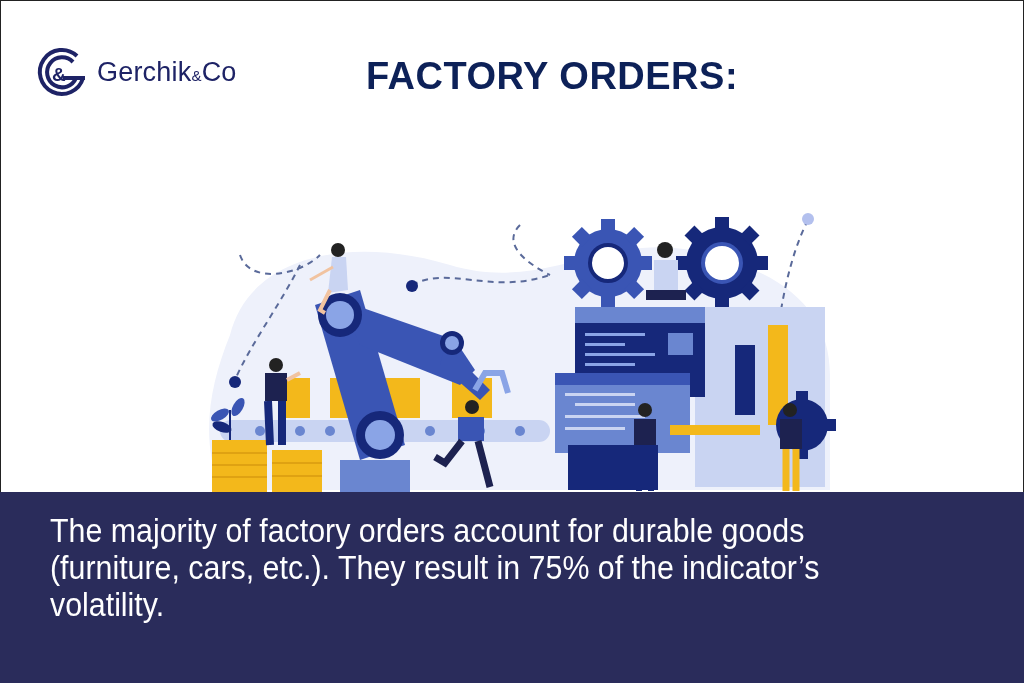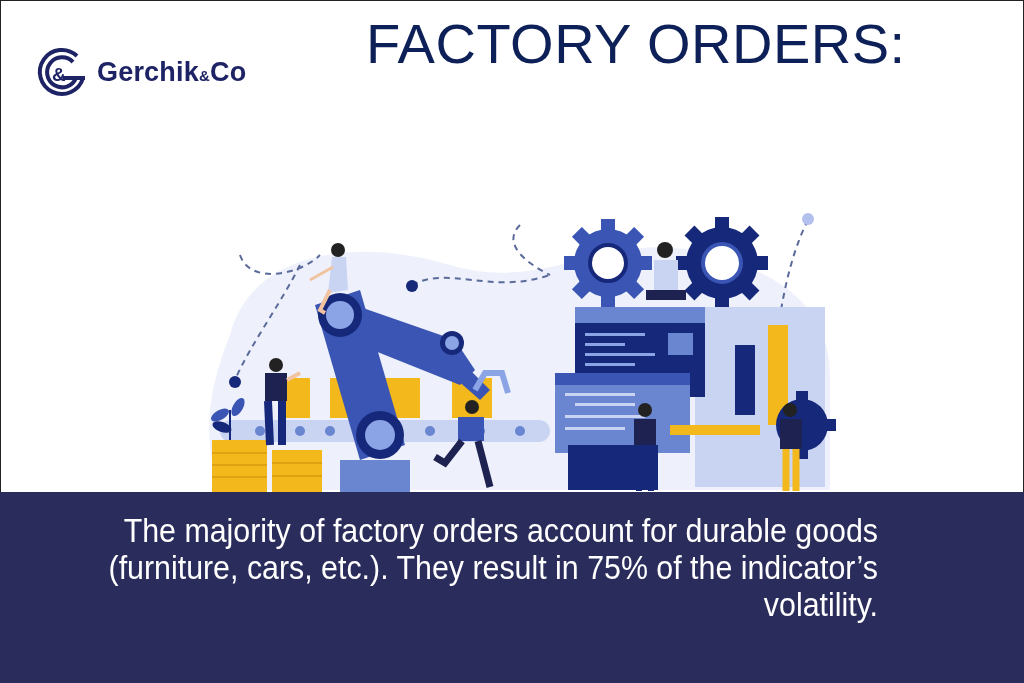--- a/index.html
+++ b/index.html
@@ -1,24 +1,24 @@
 <!DOCTYPE html>
 <html><head>
 <meta charset="utf-8">
 <style>
   html, body { margin: 0; padding: 0; }
   body { width: 1024px; height: 683px; overflow: hidden; background: #ffffff; position: relative; font-family: "Liberation Sans", sans-serif; }
   .frame { position: absolute; left: 0; top: 0; width: 1022px; height: 492px; border: 1px solid #222; border-bottom: none; background: #fff; }
   .logo { position: absolute; left: 33px; top: 44px; display: flex; align-items: center; }
   .logo-mark { width: 56px; height: 56px; }
-  .logo-text { margin-left: 8px; color: #1e2366; font-size: 27px; font-family: "Liberation Sans", sans-serif; letter-spacing: 0.2px; font-weight: bold; }
+  .logo-text { margin-left: 8px; color: #1e2366; font-size: 27px; font-family: "Liberation Sans", sans-serif; letter-spacing: 0.2px; }
   .logo-text .amp { font-size: 15px; }
-  .title { position: absolute; left: 366px; top: 20px; color: #0d2158; font-weight: normal; font-size: 56px; line-height: 48px; font-family: "Liberation Sans", sans-serif; letter-spacing: 0.5px; }
+  .title { position: absolute; left: 366px; top: 52px; color: #0d2158; font-weight: bold; font-size: 38px; line-height: 48px; font-family: "Liberation Sans", sans-serif; letter-spacing: 0.5px; }
   .illus { position: absolute; left: 190px; top: 195px; width: 670px; height: 300px; }
-  .band { position: absolute; left: 0; top: 492px; width: 1024px; height: 191px; background: #2a2c5b; text-align: right; }
+  .band { position: absolute; left: 0; top: 492px; width: 1024px; height: 191px; background: #2a2c5b; }
   .band-text { position: absolute; left: 50px; top: 20px; width: 900px; color: #ffffff; font-size: 33px; line-height: 37px; font-family: "Liberation Sans", sans-serif; transform: scaleX(0.92); transform-origin: left top; }
 </style>
 </head>
 <body>
 
 <div class="frame"></div>
 
 <div class="logo">
   <svg class="logo-mark" viewBox="0 0 56 56">
     <path d="M44 12 A22 22 0 1 0 50 34" fill="none" stroke="#1e2366" stroke-width="4"></path>

